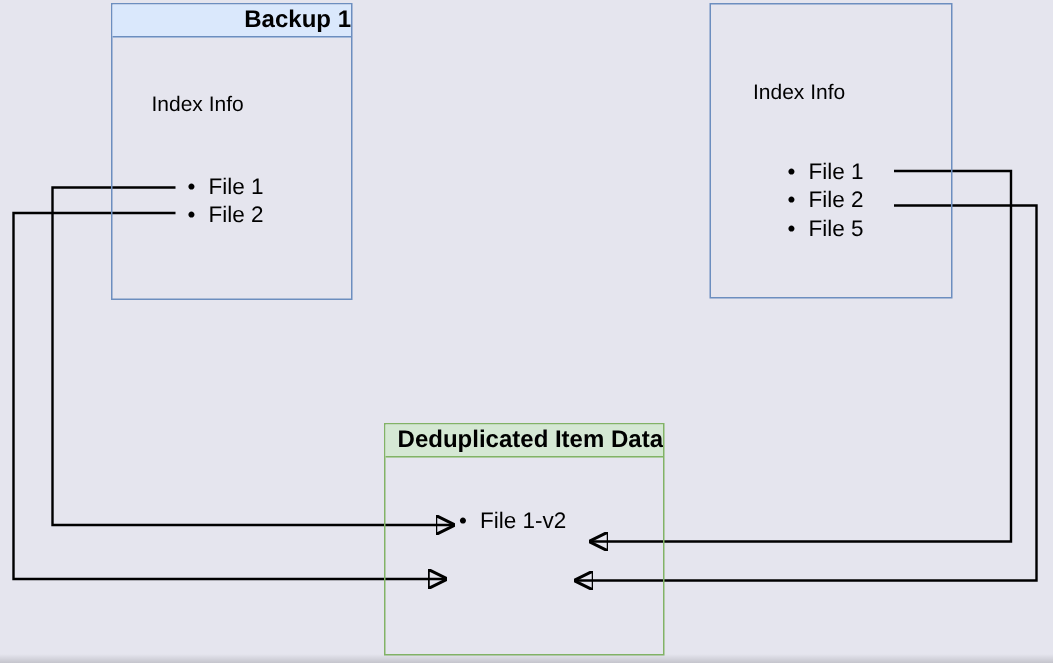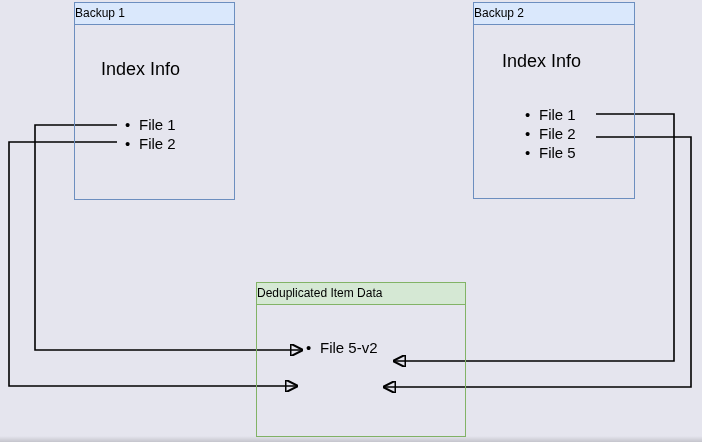--- a/index.html
+++ b/index.html
@@ -36,38 +36,38 @@
     stroke-width: 1.6;
   }
   .node {
     position: absolute;
     border: 1px solid #6c8ebf;
     box-sizing: border-box;
   }
   .node-header {
     height: 21px;
     line-height: 21px;
-    text-align: left;
-    font-size: 12px;
-    font-weight: normal;
+    text-align: right;
+    font-size: 16px;
+    font-weight: bold;
     background: #dae8fc;
     border-bottom: 1px solid #6c8ebf;
     white-space: nowrap;
     overflow: hidden;
   }
   .node.green {
     border-color: #82b366;
   }
   .node.green .node-header {
     background: #d5e8d4;
     border-bottom-color: #82b366;
   }
   .node-label {
     position: absolute;
-    font-size: 18px;
+    font-size: 14px;
     line-height: 18px;
     white-space: nowrap;
   }
   .file-list {
     position: absolute;
     margin: 0;
     padding: 0;
     list-style: none;
   }
   .file-list li {
@@ -81,21 +81,21 @@
     display: inline-block;
     width: 14px;
   }
   
   #backup1 { left: 74px;  top: 2px;   width: 161px; height: 198px; }
   #backup1 .node-label { left: 26px; top: 57px; }
   #backup1 .file-list  { left: 50px; top: 112px; }
   #backup2 { left: 473px; top: 2px;   width: 162px; height: 197px; }
   #backup2 .node-label { left: 28px; top: 49px; }
   #backup2 .file-list  { left: 51px; top: 102px; }
-  #dedup   { left: 256px; top: 282px; width: 210px; height: 155px; }
+  #dedup   { left: 256px; top: 282px; width: 187px; height: 155px; }
   #dedup .file-list    { left: 49px; top: 56px; }
 </style>
 </head>
 <body style="background: rgb(229, 229, 238);">
 
 <svg class="connectors" viewBox="0 0 702 442" xmlns="http://www.w3.org/2000/svg">
   <defs>
     <marker id="arrow" viewBox="0 0 10 10" refX="9" refY="5" markerWidth="8" markerHeight="8" orient="auto-start-reverse">
       <path d="M0,0 L10,5 L0,10 z" fill="#000"></path>
     </marker>
@@ -109,27 +109,26 @@
 <div class="node" id="backup1" style="border-color: rgb(108, 142, 191);">
   <div class="node-header" style="background-color: rgb(218, 232, 252);">Backup 1</div>
   <div class="node-label">Index Info</div>
   <ul class="file-list">
     <li>File 1</li>
     <li>File 2</li>
   </ul>
 </div>
 
 <div class="node" id="backup2" style="border-color: rgb(108, 142, 191);">
-  <div class="node-header" style="background-color: rgb(218, 232, 252);">Backup 2</div>
   <div class="node-label">Index Info</div>
   <ul class="file-list">
     <li>File 1</li>
     <li>File 2</li>
     <li>File 5</li>
   </ul>
 </div>
 
 <div class="node green" id="dedup" style="border-color: rgb(130, 179, 102);">
   <div class="node-header" style="background-color: rgb(213, 232, 212);">Deduplicated Item Data</div>
   <ul class="file-list tight">
-    <li>File 5-v2</li>
+    <li>File 1-v2</li>
   </ul>
 </div>
 
 </body></html>

